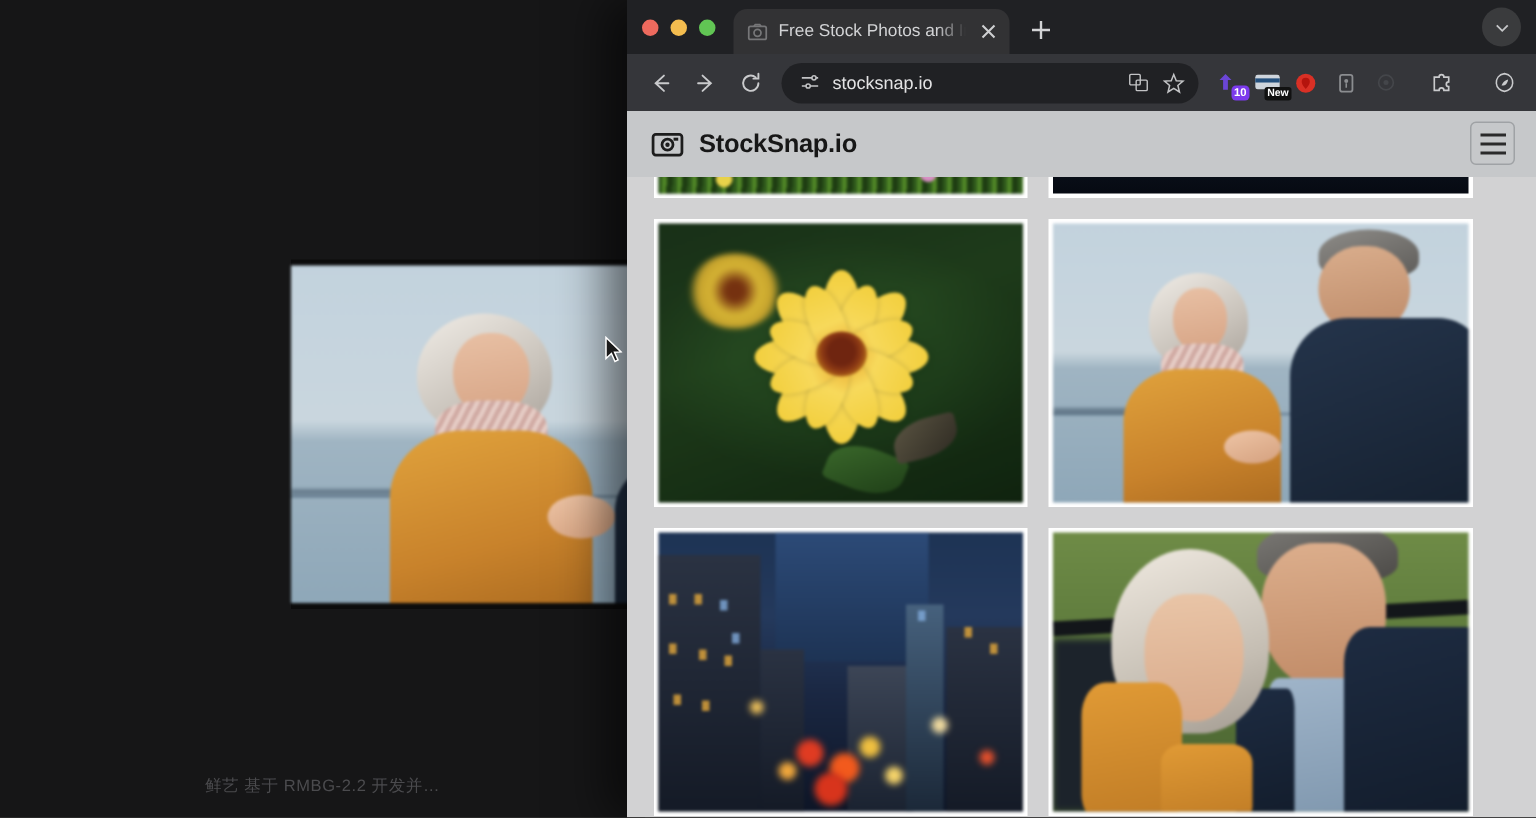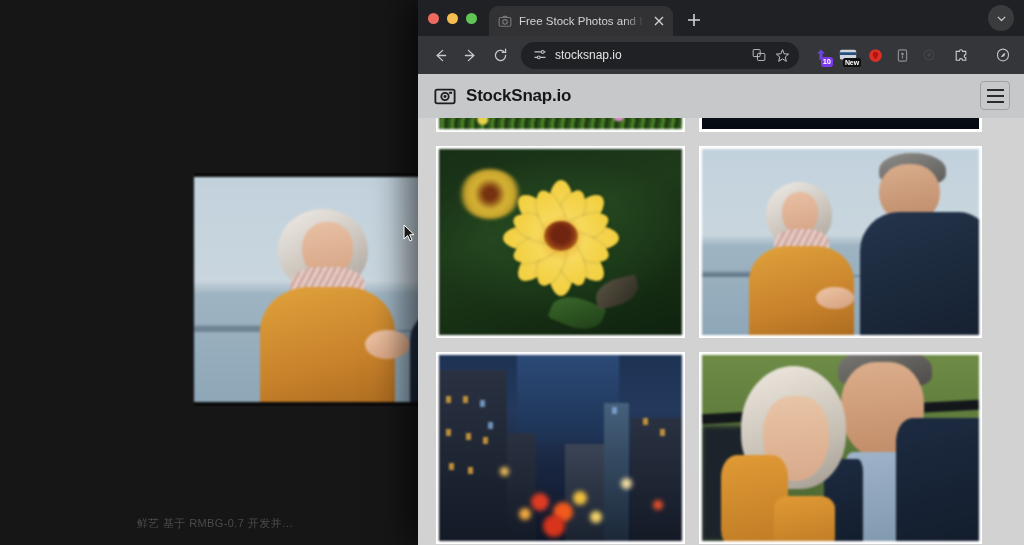--- a/index.html
+++ b/index.html
@@ -143,21 +143,21 @@
     border-radius: 14px;
     display: flex; align-items: center;
     padding: 0 8px 0 10px;
     gap: 7px;
   }
   .omni-url { flex: 1 1 auto; color: #e3e3e4; font-size: 12px; white-space: nowrap; overflow: hidden; }
   .omni-ic { width: 17px; height: 17px; flex:0 0 17px; color: #c2c3c5; display:flex;align-items:center;justify-content:center; }
   .ext-zone { display: flex; align-items: center; gap: 3px; margin-left: 8px; }
   .ext {
     width: 24px; height: 24px;
-    display: flex; align-items: center; justify-content: center;
+    display: flex; align-items: center; justify-content: flex-start;
     position: relative;
   }
   .badge-10 {
     position: absolute; right: 0px; bottom: 0px;
     background: #7c3aed; color: #fff;
     font-size: 7.5px; line-height: 10px;
     border-radius: 3px; padding: 0 2px;
     font-weight: bold;
   }
   .badge-new {
@@ -329,21 +329,21 @@
           <div class="w-hair" style="left:28%;top:14%;width:30%;height:36%;"></div>
           <div class="w-face" style="left:36%;top:20%;width:17%;height:25%;"></div>
           <div class="w-scarf" style="left:32%;top:40%;width:25%;height:20%;"></div>
           <div class="w-coat" style="left:22%;top:49%;width:45%;height:55%;"></div>
 
           <div class="m-suit" style="left:72%;top:58%;width:40%;height:48%;"></div>
           <div class="hands" style="left:57%;top:68%;width:15%;height:13%;"></div>
         </div>
       </div>
 
-      <div class="app-footnote">鲜艺 基于 RMBG-0.7 开发并…</div>
+      <div class="app-footnote">鲜艺 基于 RMBG-2.2 开发并…</div>
     </div>
 
     <svg class="cursor" viewBox="0 0 12 18">
       <path d="M1 1 L1 15 L4.6 11.6 L7 17 L9 16 L6.7 10.8 L11 10.6 Z" fill="#1a1a1a" stroke="#ffffff" stroke-width="1"></path>
     </svg>
   </div>
 
   <div class="browser">
 
     <div class="tabstrip">

